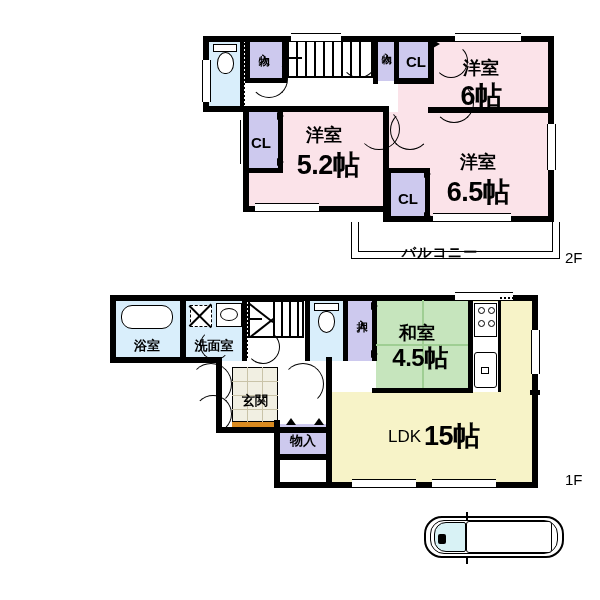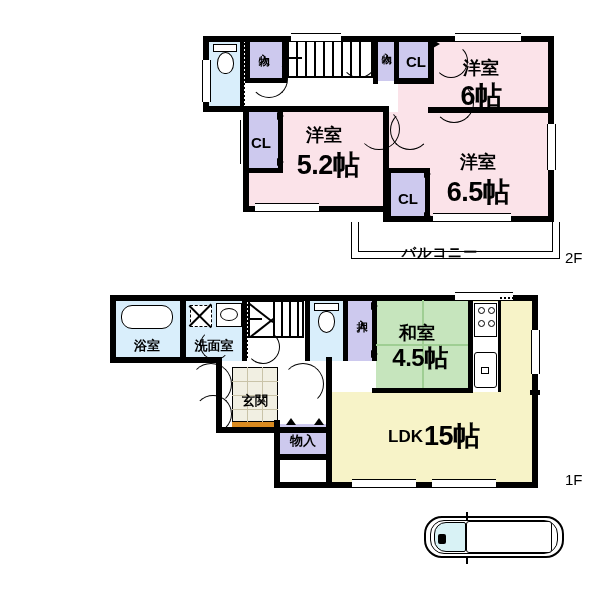--- a/index.html
+++ b/index.html
@@ -33,21 +33,21 @@
   
   .t-room   {font-size:18px;font-weight:bold;}
   .t-num    {font-size:27px;font-weight:bold;letter-spacing:-.5px;}
   .t-num-sm {font-size:24px;font-weight:bold;letter-spacing:-.5px;}
   .t-small  {font-size:13px;font-weight:bold;}
   .t-cl     {font-size:15px;font-weight:bold;letter-spacing:0px;}
   .t-vert   {font-size:11px;font-weight:bold;writing-mode:vertical-rl;text-orientation:upright;line-height:1.02;letter-spacing:-1px;}
   .t-floor  {font-size:15px;font-weight:normal;}
   .t-bal    {font-size:14px;font-weight:bold;letter-spacing:1px;}
   .t-note   {font-size:15px;font-weight:bold;letter-spacing:1px;}
-  .t-ldk    {font-size:17px;font-weight:bold;}
+  .t-ldk    {font-size:17px;font-weight:normal;}
 
   
   .swing{position:absolute;border:1.5px solid #000;border-radius:50%;background:transparent;}
   .sw-br{border-color:transparent #000 #000 transparent;}  
   .sw-bl{border-color:transparent transparent #000 #000;}
   .sw-tr{border-color:#000 #000 transparent transparent;}
 
   
   .slide{position:absolute;border-top:1.5px solid #000;border-bottom:1.5px solid #000;background:#fff;}
   .slideV{position:absolute;border-left:1.5px solid #000;border-right:1.5px solid #000;background:#fff;}

